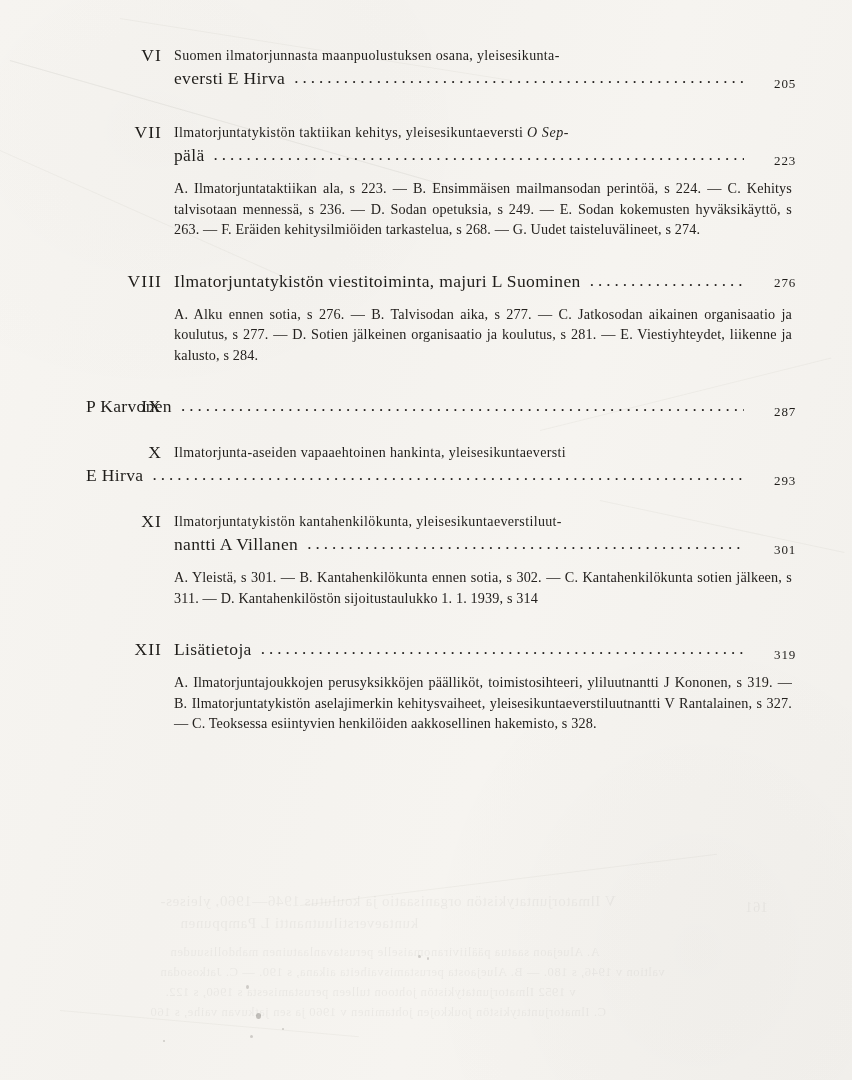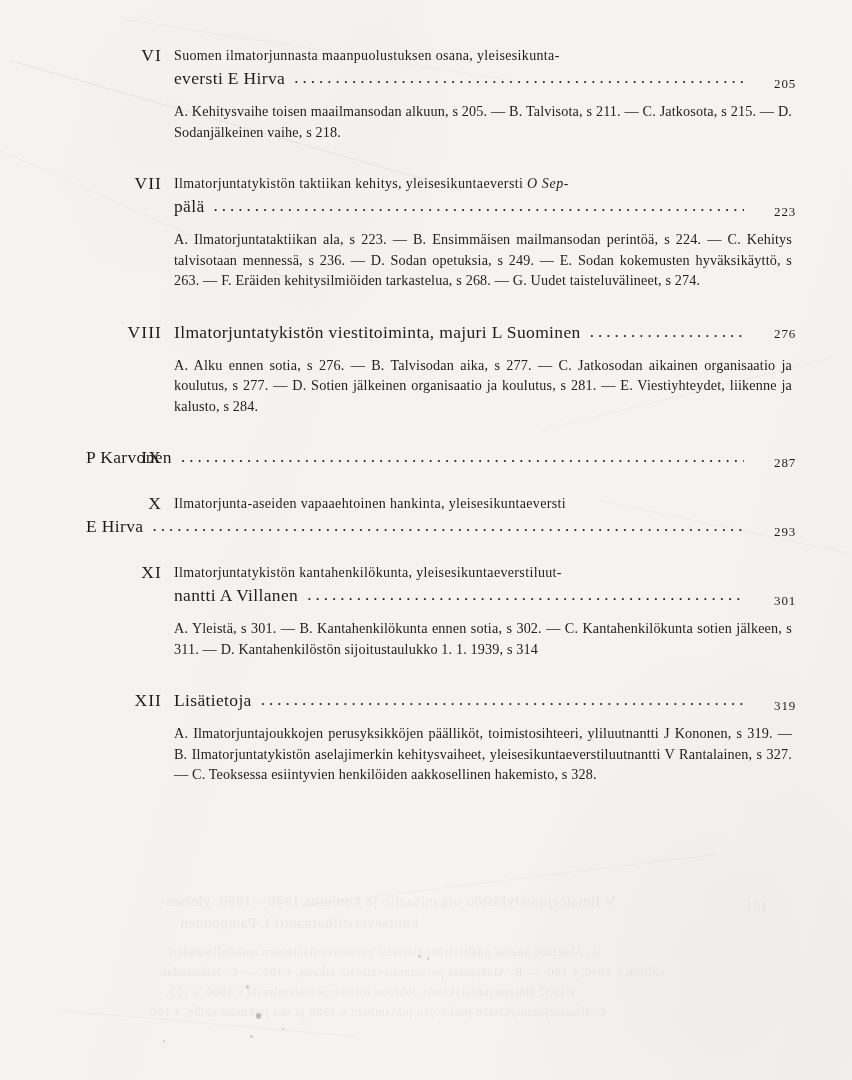--- a/index.html
+++ b/index.html
@@ -188,21 +188,20 @@
         <span class="numeral">VI</span>
         <div class="title-block">Suomen ilmatorjunnasta maanpuolustuksen osana, yleisesikunta-</div>
         <div class="title-line-2">
           <div class="leader-row drop">
             <span class="lr-text"><span>eversti</span> <span class="ital">E Hirva</span></span>
             <span class="lr-dots">........................................................................................</span>
             <span class="lr-page">205</span>
           </div>
         </div>
       </div>
-      <div class="sub">A. Kehitysvaihe toisen maailmansodan alkuun, s 205. — B. Talvisota, s 211. — C. Jatkosota, s 215. — D. Sodanjälkeinen vaihe, s 218.</div>
     </div>
 
     <div class="gap-lg"></div>
 
     <div class="toc-entry">
       <div class="entry-head">
         <span class="numeral">VII</span>
         <div class="title-block"><span>Ilmatorjuntatykistön taktiikan kehitys, yleisesikuntaeversti</span> <span class="ital">O Sep-</span></div>
         <div class="title-line-2">
           <div class="leader-row drop">

